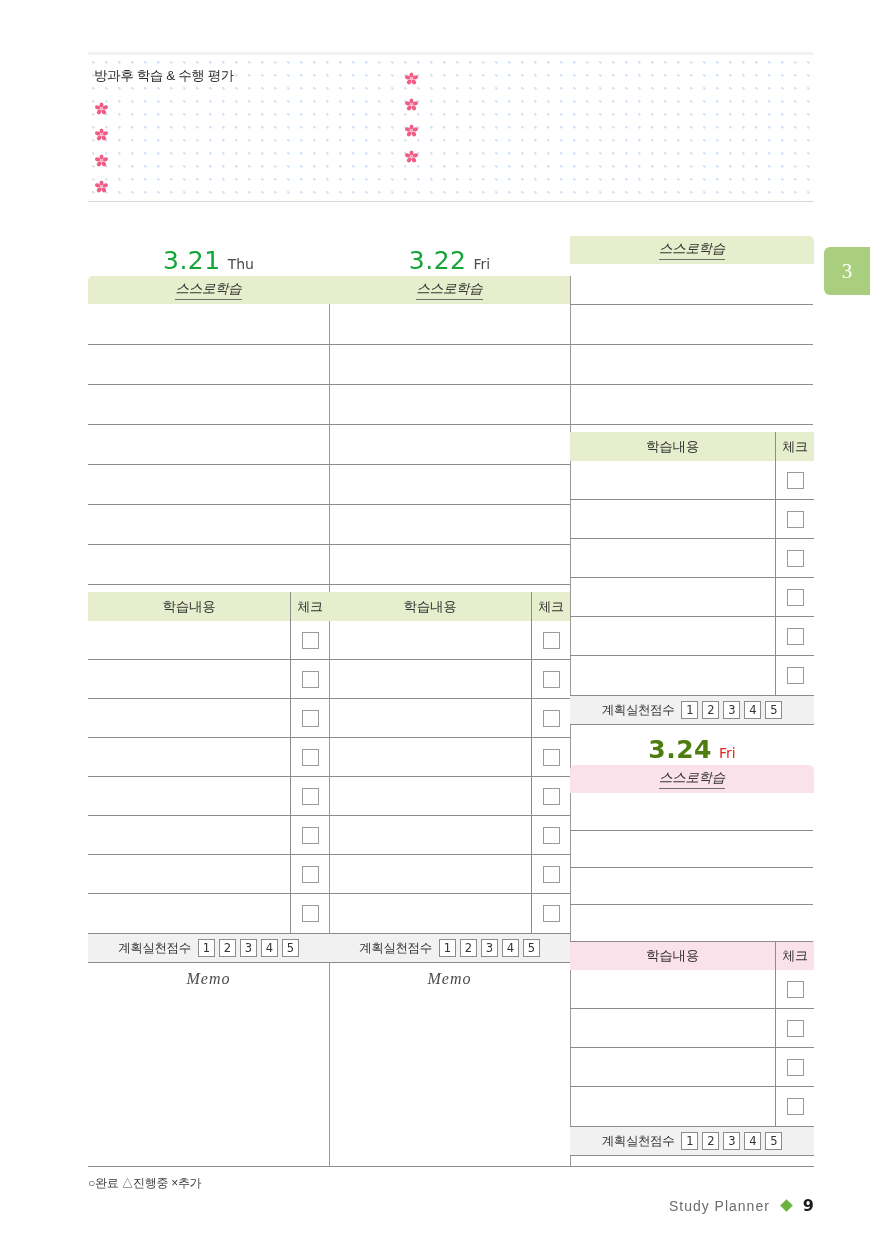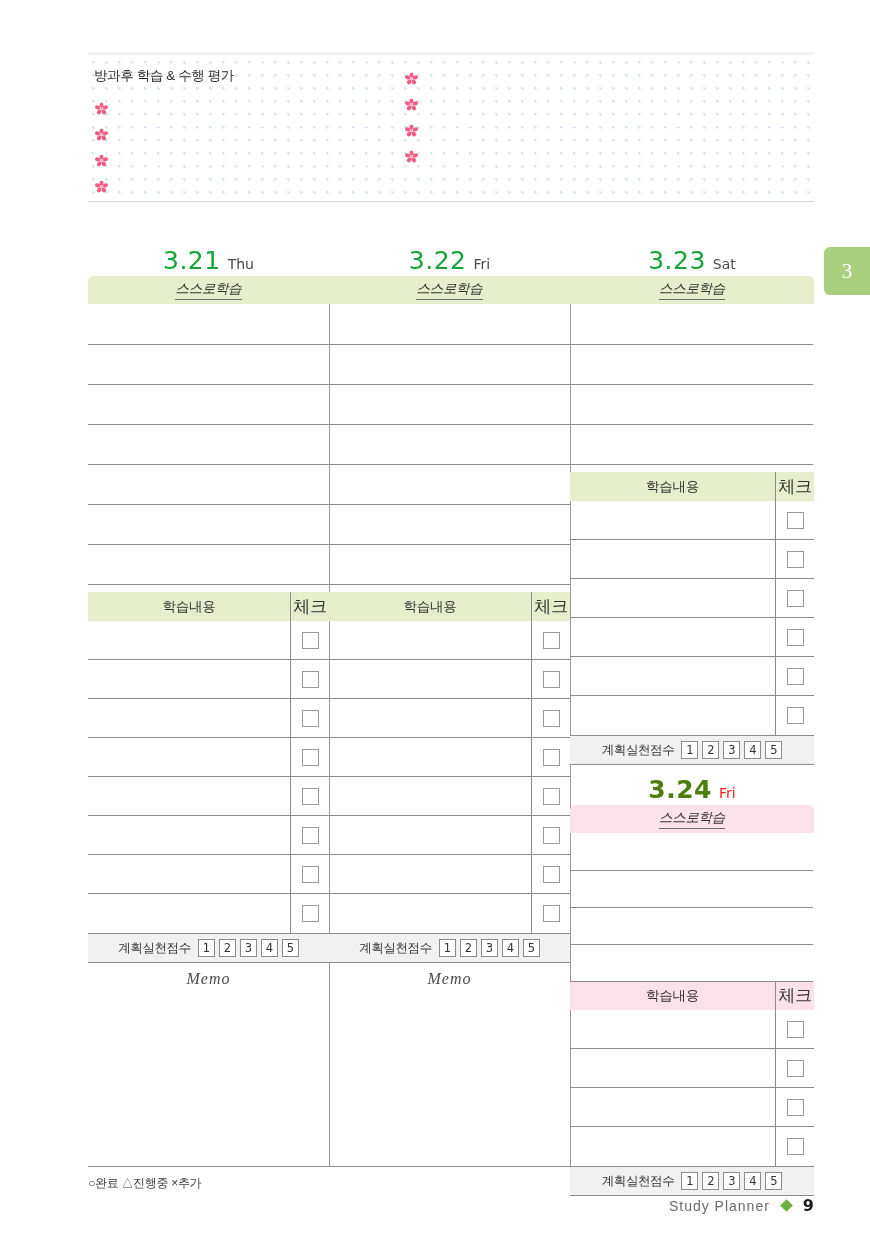--- a/index.html
+++ b/index.html
@@ -181,21 +181,21 @@
     font-size: 13.5px;
     color: #333333;
     letter-spacing: -0.3px;
   }
   .tbl-head .th-check {
     width: 39px;
     flex: none;
     display: flex;
     align-items: center;
     justify-content: center;
-    font-size: 17px;
+    font-size: 13px;
     color: #333333;
     border-left: 1px solid #8c8c8c;
     letter-spacing: -0.3px;
   }
 
   
   .tbl-row {
     display: flex;
     height: 39px;
     border-bottom: 1px solid #8c8c8c;
@@ -597,24 +597,20 @@
         <span class="score-box">4</span>
         <span class="score-box">5</span>
       </span>
     </div>
     <div class="memo-label">Memo</div>
     <div style="height:180px"></div>
   </div>
 
   <div class="col sat">
 
-    <div class="date-head">
-      <span class="date-num">3.23</span>
-      <span class="date-dow">Sat</span>
-    </div>
     <div class="band round-r">
       <span class="band-text">스스로학습</span>
     </div>
     <div class="ruled" style="height:168px">
       <div class="rule-line short" style="top:40px"></div>
       <div class="rule-line short" style="top:80px"></div>
       <div class="rule-line short" style="top:120px"></div>
       <div class="rule-line short" style="top:160px"></div>
     </div>
     <div class="tbl-head">

